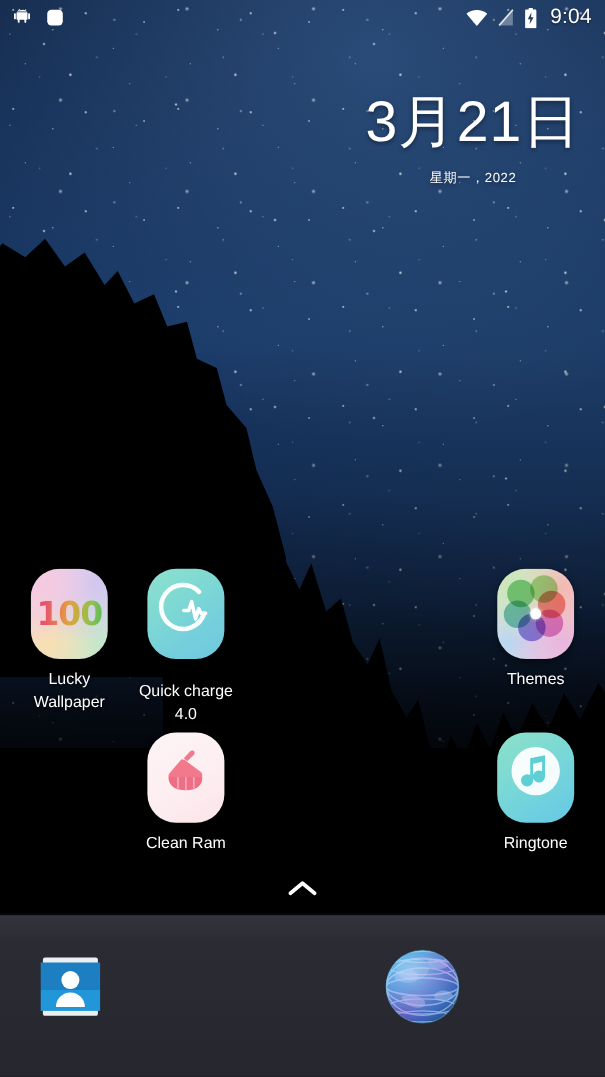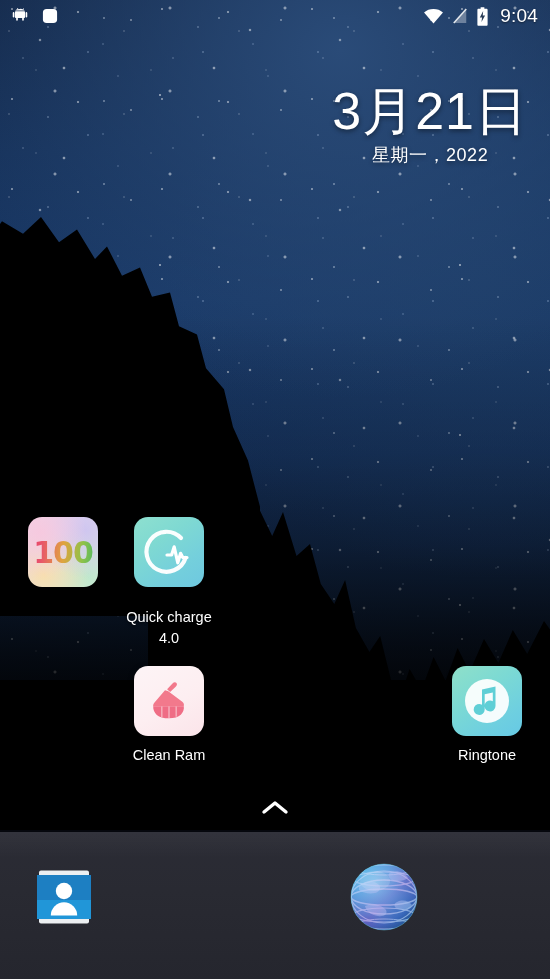--- a/index.html
+++ b/index.html
@@ -118,32 +118,32 @@
   #date-widget {
     position:absolute; right:22px; top:84px; z-index:30;
     text-align:center; color:#fff;
     text-shadow:0 2px 5px rgba(0,0,0,.45);
   }
   #date-main {
     font-size:52px; line-height:1.05; font-weight:300;
     letter-spacing:1px;
   }
   #date-sub {
-    font-size:18px; font-weight:400; margin-top:4px;
+    font-size:12px; font-weight:400; margin-top:14px;
     letter-spacing:.5px;
   }
 
   
   #app-grid { position:absolute; inset:0; z-index:25; }
   .app {
     position:absolute; width:106px;
     display:flex; flex-direction:column; align-items:center;
   }
   .app-icon {
-    width:70px; height:70px; border-radius:14px;
+    width:70px; height:82px; border-radius:26px;
     position:relative; overflow:hidden; flex:none;
     box-shadow:0 2px 6px rgba(0,0,0,.45);
   }
   .app-label {
     margin-top:9px; font-size:14.5px; line-height:1.42;
     color:#fff; text-align:center; font-weight:400;
     text-shadow:0 1px 3px rgba(0,0,0,.85);
     white-space:pre-line;
   }
 
@@ -282,33 +282,47 @@
     <div id="date-main">3月21日</div>
     <div id="date-sub">星期一，2022</div>
   </div>
 
   <div id="app-grid">
 
     <div class="app" style="left:10px; top:517px;">
       <div class="app-icon ic-lucky">
         <div class="hundred">100</div>
       </div>
+      <div class="app-label">Lucky
+Wallpaper</div>
     </div>
 
     <div class="app" style="left:116px; top:517px;gap:11px;">
       <div class="app-icon ic-quick">
         <svg width="70" height="70" viewBox="0 0 70 70">
           <path d="M47 21a20 20 0 1 0 4.5 20" fill="none" stroke="#ffffff" stroke-width="4.2" stroke-linecap="round" opacity=".96"></path>
           <path d="M33 38h4.6l2.6-8.2 3.6 16 2.8-9.5 2.2 4.2H53" fill="none" stroke="#ffffff" stroke-width="3.2" stroke-linecap="round" stroke-linejoin="round"></path>
         </svg>
       </div>
       <div class="app-label">Quick charge
 4.0</div>
     </div>
 
+    <div class="app" style="left:434px; top:517px;">
+      <div class="app-icon ic-themes">
+        <div class="petal" style="left:9px;  top:10px; background:#5ec46a;"></div>
+        <div class="petal" style="left:30px; top:6px;  background:#8fd36a;"></div>
+        <div class="petal" style="left:37px; top:20px; background:#ef6a5e;"></div>
+        <div class="petal" style="left:35px; top:37px; background:#d766c8;"></div>
+        <div class="petal" style="left:19px; top:41px; background:#6f63d8;"></div>
+        <div class="petal" style="left:6px;  top:29px; background:#4fb6a8;"></div>
+        <div class="center-dot"></div>
+      </div>
+      <div class="app-label">Themes</div>
+    </div>
 
     <div class="app" style="left:434px; top:666px;">
       <div class="app-icon ic-ring">
         <svg width="70" height="70" viewBox="0 0 70 70">
           <circle cx="35" cy="35" r="22" fill="#ffffff" opacity=".93"></circle>
           <path d="M43.5 20.5 30 23.4v15.3a5.5 5.5 0 1 0 2.7 4.7V28.3l8.1-1.7v8.6a5.5 5.5 0 1 0 2.7 4.7V20.5z" fill="#5fcfd6"></path>
         </svg>
       </div>
       <div class="app-label">Ringtone</div>
     </div>

